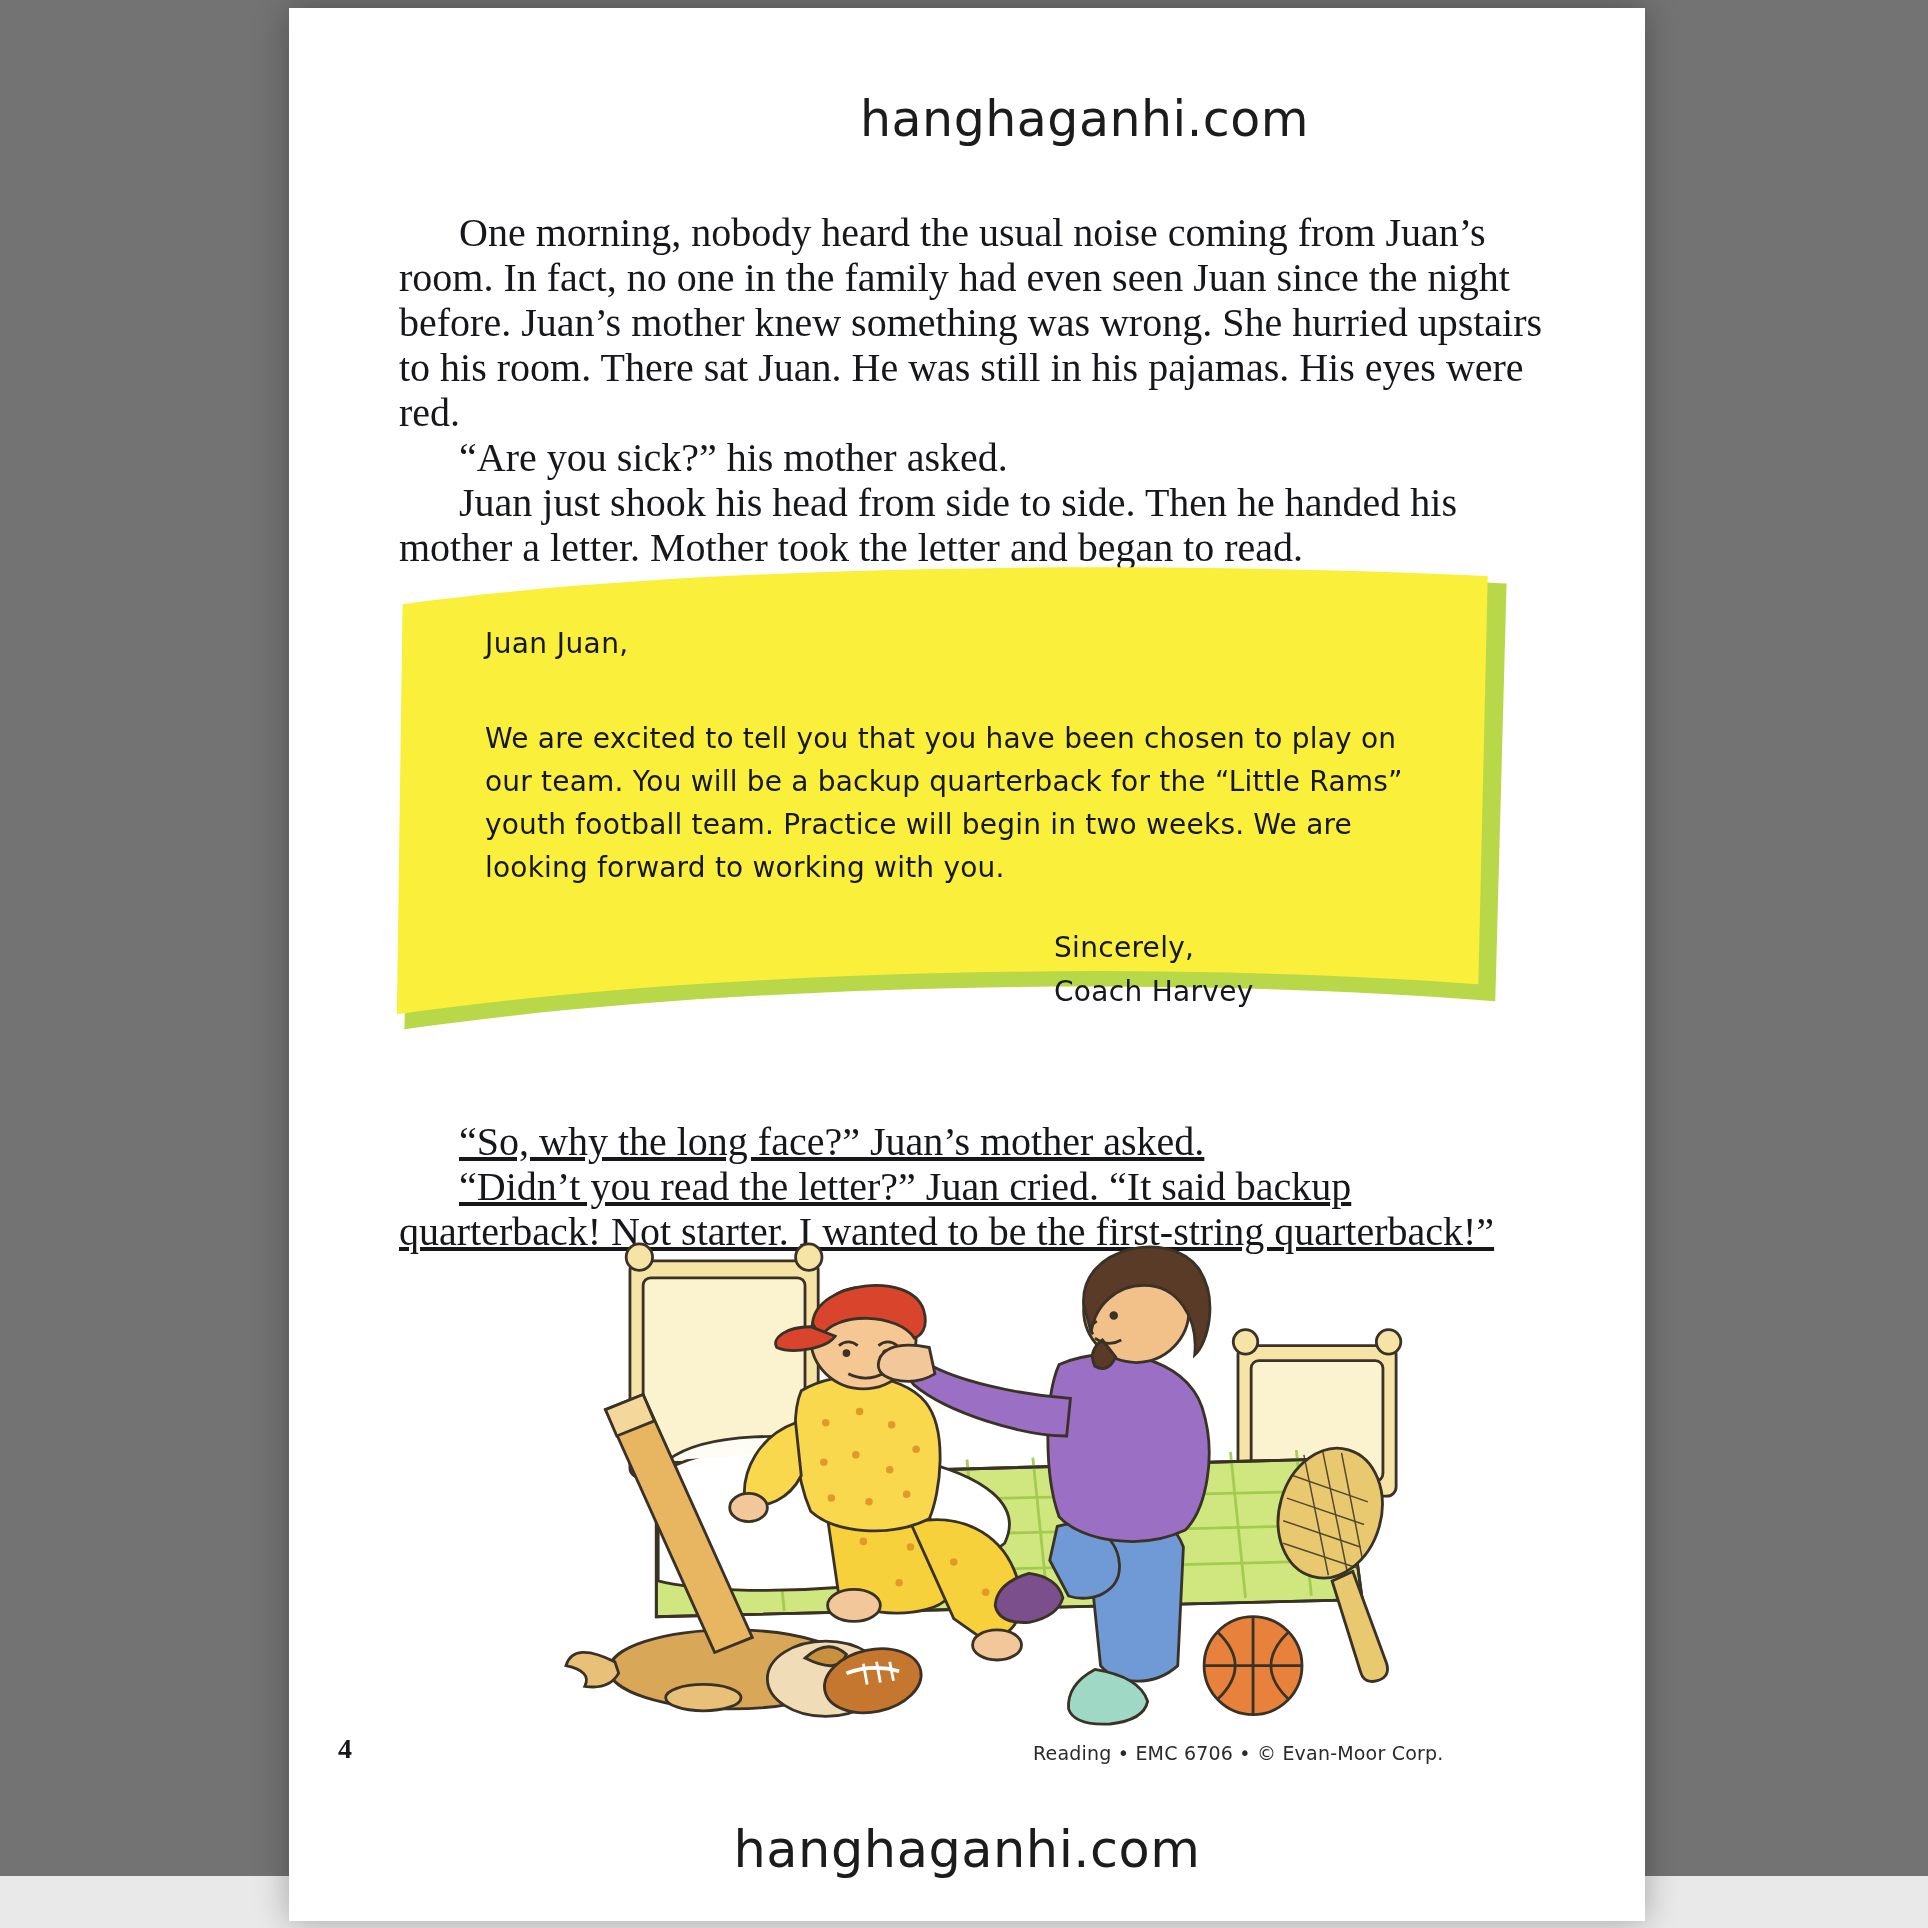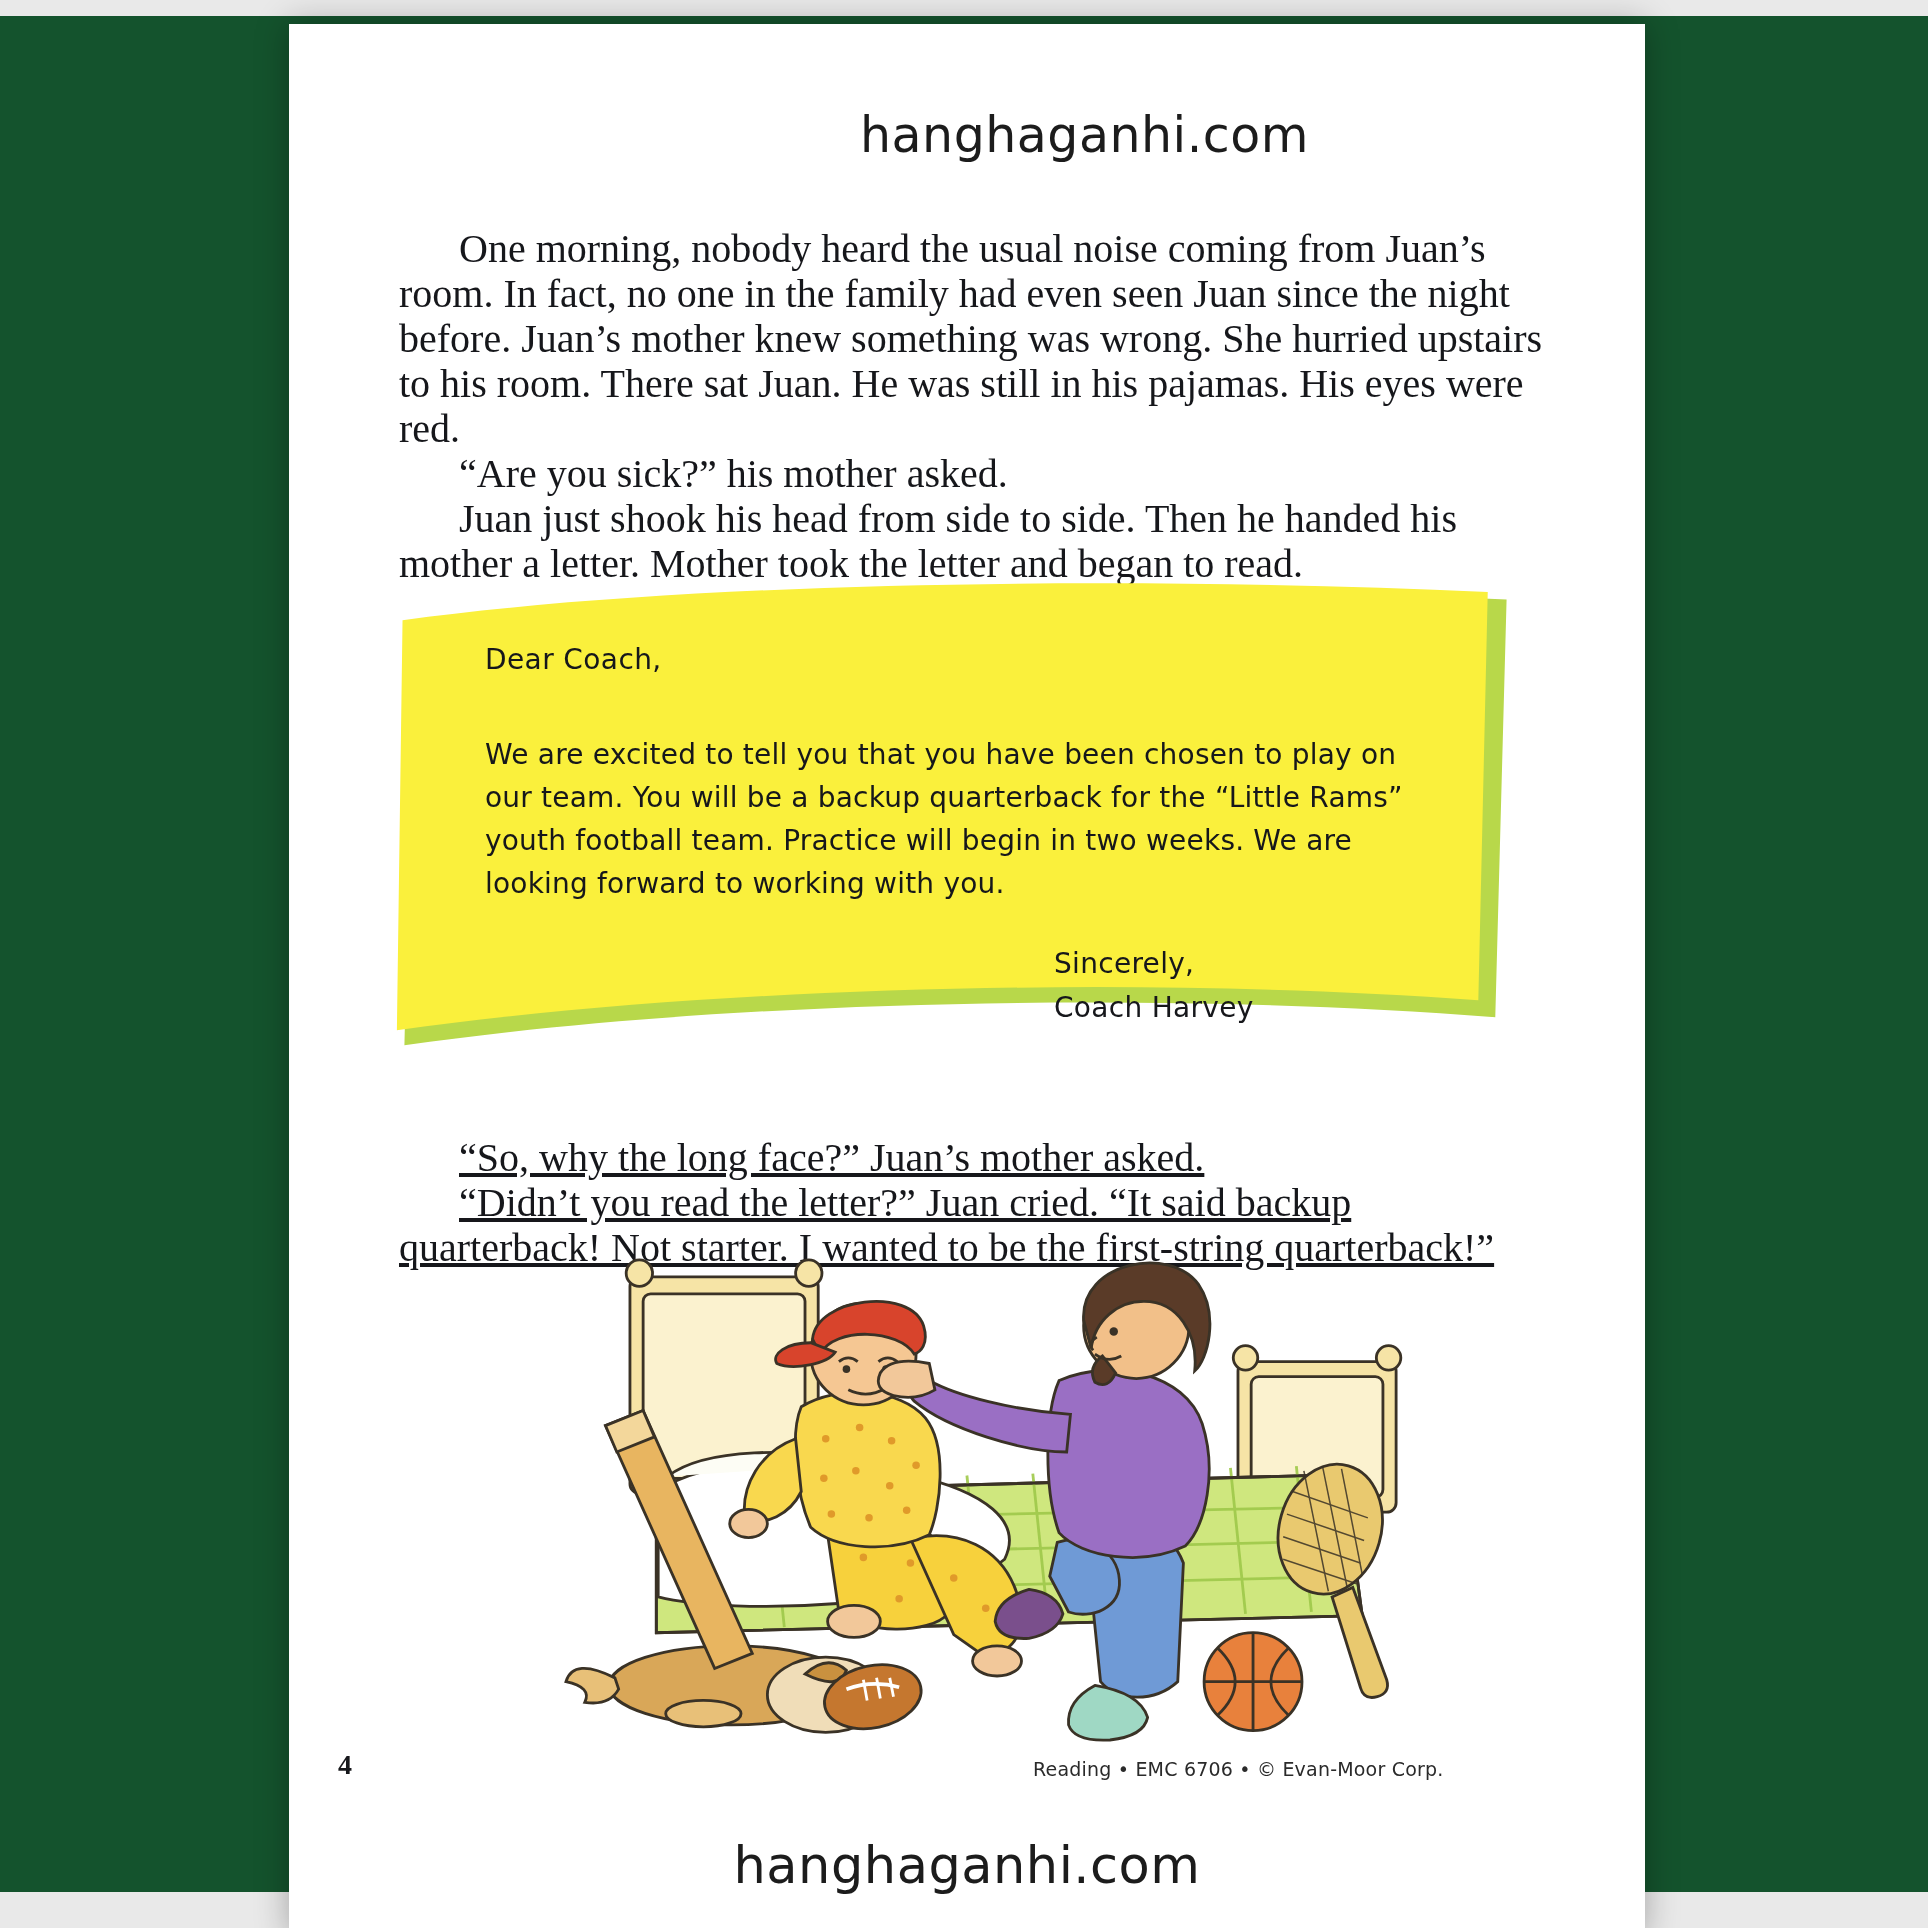--- a/index.html
+++ b/index.html
@@ -11,22 +11,21 @@
     overflow: hidden;
   }
   body {
     font-family: "Liberation Serif", serif;
   }
   .page-canvas {
     position: absolute;
     left: 0; top: 0;
     width: 1928px;
     height: 1876px;
-    background: #14532d;
-    margin-top: 16px;
+    background: #737373;
   }
   .page-sheet {
     position: absolute;
     left: 289px;
     top: 7.5px;
     width: 1356px;
     height: 1913px;
     background: #ffffff;
     box-shadow: 0 0 32px rgba(0,0,0,0.30);
   }
@@ -162,21 +161,21 @@
       <p>“Are you sick?” his mother asked.</p>
       <p>Juan just shook his head from side to side. Then he handed his mother a letter. Mother took the letter and began to read.</p>
     </div>
 
     <div class="note-wrap">
       <svg class="note-svg" viewBox="0 0 1190 540" preserveAspectRatio="none">
         <path d="M20,60 C300,20 760,5 1180,26 L1168,470 C780,440 320,455 10,500 Z" fill="#b8d84a"></path>
         <path d="M8,48 C300,8 760,0 1160,18 L1150,452 C770,424 310,440 2,484 Z" fill="#faf03c"></path>
       </svg>
       <div class="note-text">
-        <div class="note-greeting">Dear Coach,</div>
+        <div class="note-greeting">Juan Juan,</div>
         <div class="note-body">
           <p>We are excited to tell you that you have been chosen to play on our team. You will be a backup quarterback for the “Little Rams” youth football team. Practice will begin in two weeks. We are looking forward to working with you.</p>
         </div>
         <div class="note-sign">
           <div>Sincerely,</div>
           <div>Coach Harvey</div>
         </div>
       </div>
     </div>
 

